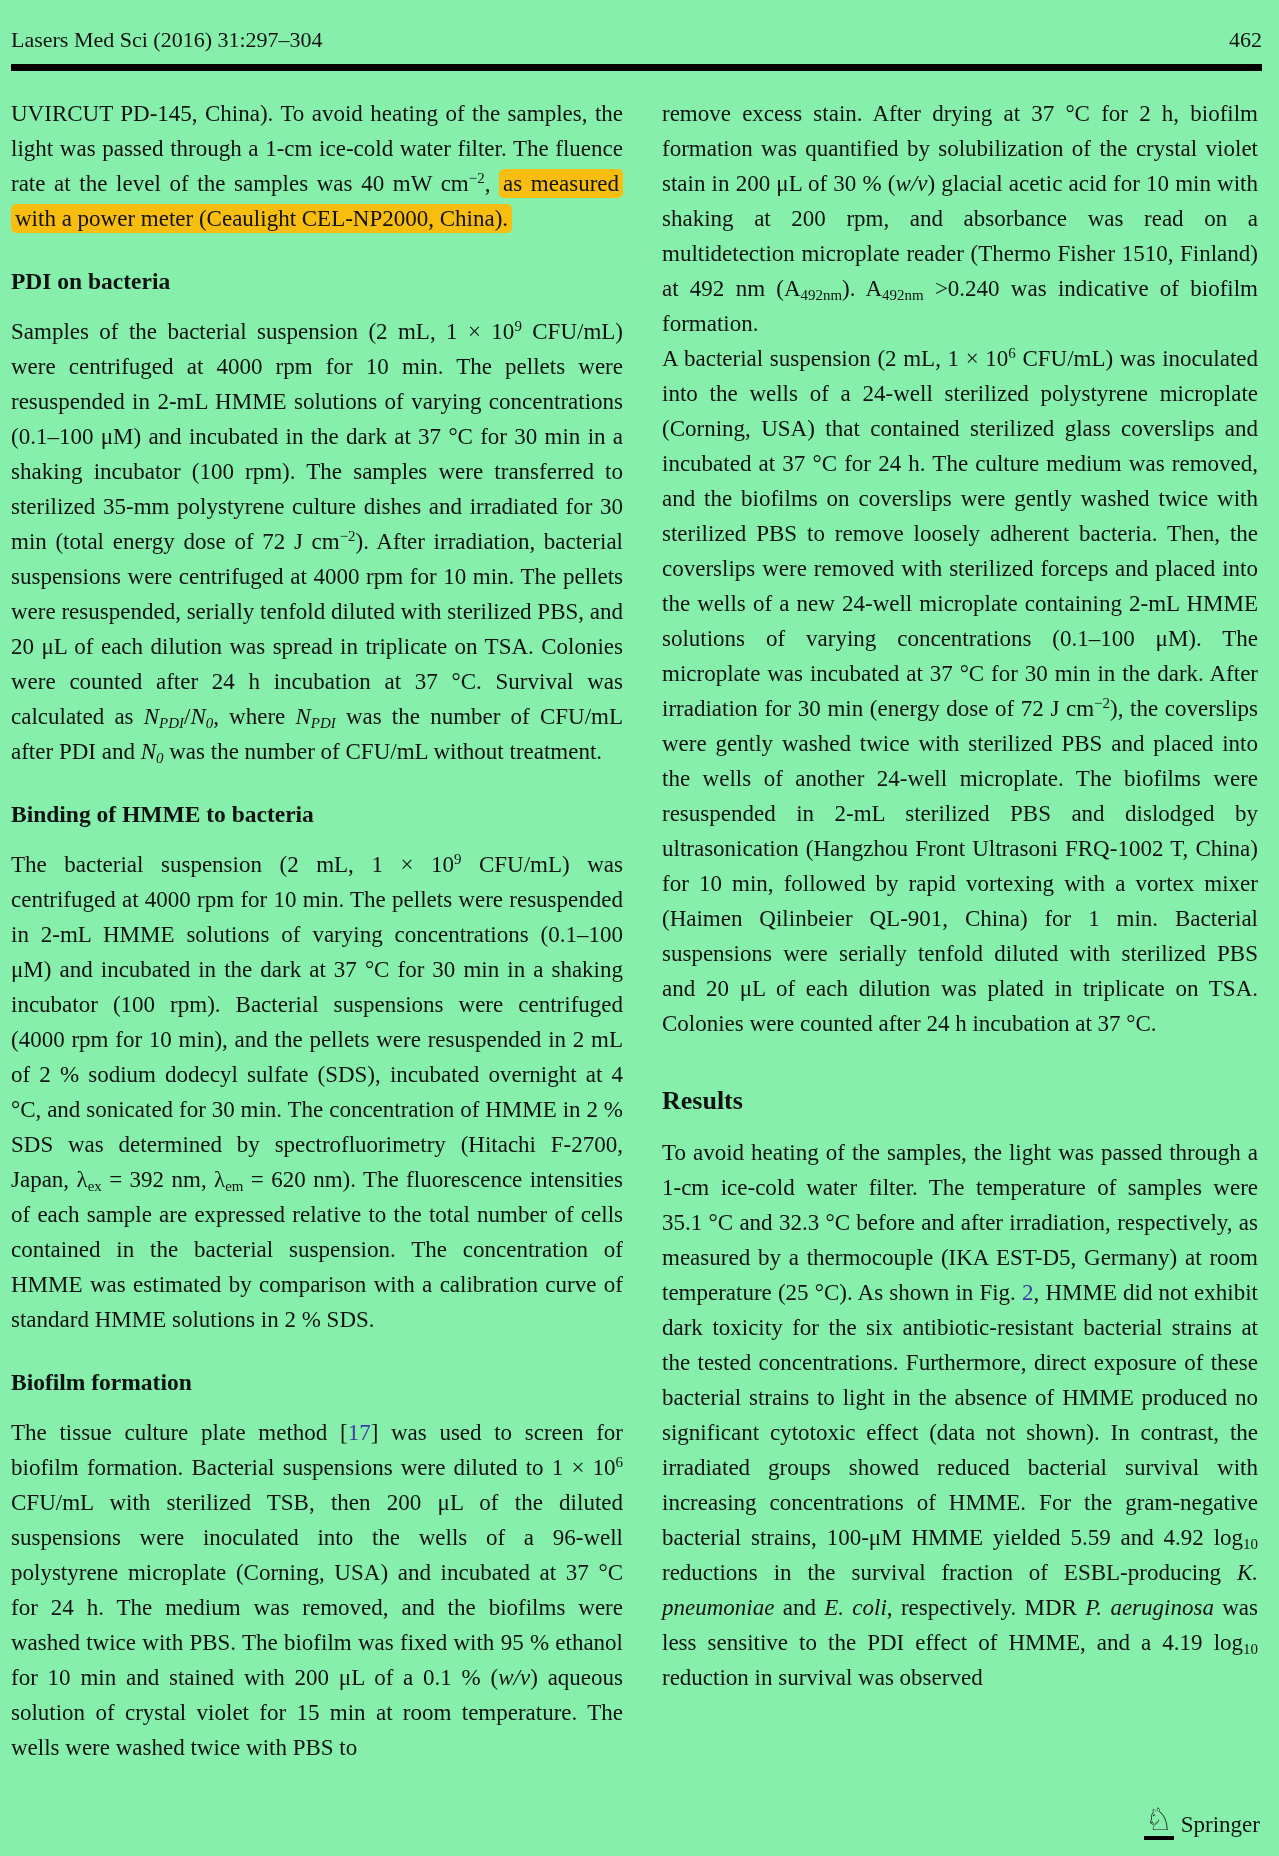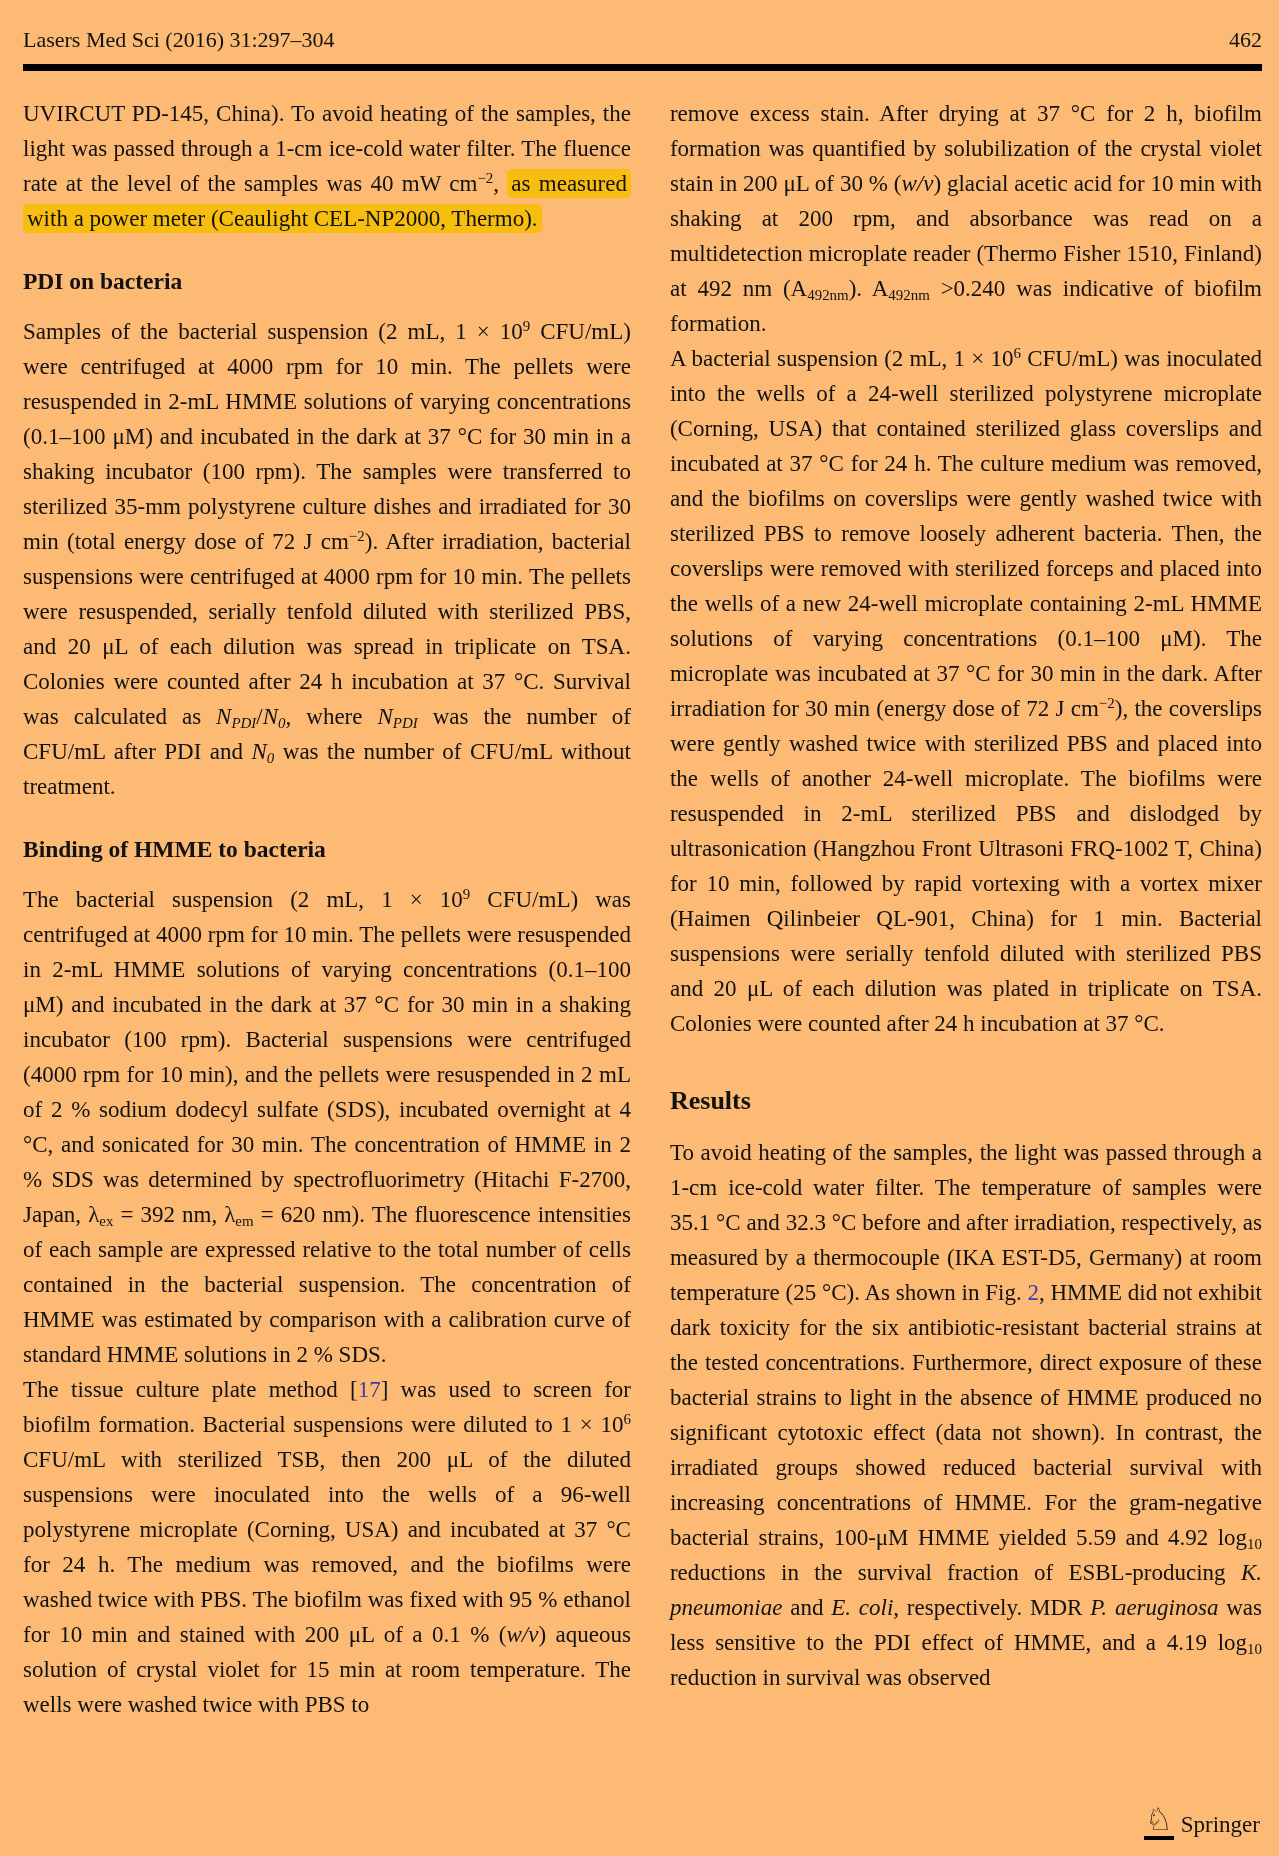--- a/index.html
+++ b/index.html
@@ -2,23 +2,23 @@
 <html style="--highlight-color: #f7be10; --link-color: #3d3ca6;"><head>
 <meta charset="utf-8">
 <style>
   html, body { margin: 0; padding: 0; background: #ffffff; }
   body { font-family: "Liberation Serif", serif; color: #121212; }
   .page {
     position: relative;
     width: 1279px;
     height: 1856px;
     box-sizing: border-box;
-    padding: 26px 17px 0 23px;
+    padding: 26px 17px 0 11px;
     overflow: hidden;
-    background: #fdba74;
+    background: #86efac;
   }
   .header-row {
     display: flex;
     justify-content: space-between;
     align-items: baseline;
     font-size: 22px;
     line-height: 28px;
   }
   .header-rule {
     height: 7px;
@@ -91,25 +91,26 @@
 <div class="page">
 
   <div class="header-row">
     <span>Lasers Med Sci (2016) 31:297–304</span>
     <span>462</span>
   </div>
   <div class="header-rule"></div>
 
   <div class="columns">
     <div class="col col-left">
-        <p class="para"><span>UVIRCUT PD-145, China). To avoid heating of the samples, the light was passed through a 1-cm ice-cold water filter. The fluence rate at the level of the samples was 40 mW cm</span><span class="sup">−2</span><span>, </span><span class="highlight">as measured with a power meter (Ceaulight CEL-NP2000, Thermo).</span></p>
+        <p class="para"><span>UVIRCUT PD-145, China). To avoid heating of the samples, the light was passed through a 1-cm ice-cold water filter. The fluence rate at the level of the samples was 40 mW cm</span><span class="sup">−2</span><span>, </span><span class="highlight">as measured with a power meter (Ceaulight CEL-NP2000, China).</span></p>
         <h3 class="sub-heading">PDI on bacteria</h3>
         <p class="para"><span>Samples of the bacterial suspension (2 mL, 1 × 10</span><span class="sup">9</span><span> CFU/mL) were centrifuged at 4000 rpm for 10 min. The pellets were resuspended in 2-mL HMME solutions of varying concentrations (0.1–100 μM) and incubated in the dark at 37 °C for 30 min in a shaking incubator (100 rpm). The samples were transferred to sterilized 35-mm polystyrene culture dishes and irradiated for 30 min (total energy dose of 72 J cm</span><span class="sup">−2</span><span>). After irradiation, bacterial suspensions were centrifuged at 4000 rpm for 10 min. The pellets were resuspended, serially tenfold diluted with sterilized PBS, and 20 μL of each dilution was spread in triplicate on TSA. Colonies were counted after 24 h incubation at 37 °C. Survival was calculated as </span><span class="italic">N</span><span class="italic sub">PDI</span><span>/</span><span class="italic">N</span><span class="italic sub">0</span><span>, where </span><span class="italic">N</span><span class="italic sub">PDI</span><span> was the number of CFU/mL after PDI and </span><span class="italic">N</span><span class="italic sub">0</span><span> was the number of CFU/mL without treatment.</span></p>
         <h3 class="sub-heading">Binding of HMME to bacteria</h3>
         <p class="para"><span>The bacterial suspension (2 mL, 1 × 10</span><span class="sup">9</span><span> CFU/mL) was centrifuged at 4000 rpm for 10 min. The pellets were resuspended in 2-mL HMME solutions of varying concentrations (0.1–100 μM) and incubated in the dark at 37 °C for 30 min in a shaking incubator (100 rpm). Bacterial suspensions were centrifuged (4000 rpm for 10 min), and the pellets were resuspended in 2 mL of 2 % sodium dodecyl sulfate (SDS), incubated overnight at 4 °C, and sonicated for 30 min. The concentration of HMME in 2 % SDS was determined by spectrofluorimetry (Hitachi F-2700, Japan, λ</span><span class="sub">ex</span><span> = 392 nm, λ</span><span class="sub">em</span><span> = 620 nm). The fluorescence intensities of each sample are expressed relative to the total number of cells contained in the bacterial suspension. The concentration of HMME was estimated by comparison with a calibration curve of standard HMME solutions in 2 % SDS.</span></p>
+        <h3 class="sub-heading">Biofilm formation</h3>
         <p class="para"><span>The tissue culture plate method [</span><span class="link">17</span><span>] was used to screen for biofilm formation. Bacterial suspensions were diluted to 1 × 10</span><span class="sup">6</span><span> CFU/mL with sterilized TSB, then 200 μL of the diluted suspensions were inoculated into the wells of a 96-well polystyrene microplate (Corning, USA) and incubated at 37 °C for 24 h. The medium was removed, and the biofilms were washed twice with PBS. The biofilm was fixed with 95 % ethanol for 10 min and stained with 200 μL of a 0.1 % (</span><span class="italic">w/v</span><span>) aqueous solution of crystal violet for 15 min at room temperature. The wells were washed twice with PBS to</span></p>
       </div>
     <div class="col col-right">
         <p class="para"><span>remove excess stain. After drying at 37 °C for 2 h, biofilm formation was quantified by solubilization of the crystal violet stain in 200 μL of 30 % (</span><span class="italic">w/v</span><span>) glacial acetic acid for 10 min with shaking at 200 rpm, and absorbance was read on a multidetection microplate reader (Thermo Fisher 1510, Finland) at 492 nm (A</span><span class="sub">492nm</span><span>). A</span><span class="sub">492nm</span><span> &gt;0.240 was indicative of biofilm formation.</span></p>
         <p class="para"><span>A bacterial suspension (2 mL, 1 × 10</span><span class="sup">6</span><span> CFU/mL) was inoculated into the wells of a 24-well sterilized polystyrene microplate (Corning, USA) that contained sterilized glass coverslips and incubated at 37 °C for 24 h. The culture medium was removed, and the biofilms on coverslips were gently washed twice with sterilized PBS to remove loosely adherent bacteria. Then, the coverslips were removed with sterilized forceps and placed into the wells of a new 24-well microplate containing 2-mL HMME solutions of varying concentrations (0.1–100 μM). The microplate was incubated at 37 °C for 30 min in the dark. After irradiation for 30 min (energy dose of 72 J cm</span><span class="sup">−2</span><span>), the coverslips were gently washed twice with sterilized PBS and placed into the wells of another 24-well microplate. The biofilms were resuspended in 2-mL sterilized PBS and dislodged by ultrasonication (Hangzhou Front Ultrasoni FRQ-1002 T, China) for 10 min, followed by rapid vortexing with a vortex mixer (Haimen Qilinbeier QL-901, China) for 1 min. Bacterial suspensions were serially tenfold diluted with sterilized PBS and 20 μL of each dilution was plated in triplicate on TSA. Colonies were counted after 24 h incubation at 37 °C.</span></p>
         <h2 class="section-heading">Results</h2>
         <p class="para"><span>To avoid heating of the samples, the light was passed through a 1-cm ice-cold water filter. The temperature of samples were 35.1 °C and 32.3 °C before and after irradiation, respectively, as measured by a thermocouple (IKA EST-D5, Germany) at room temperature (25 °C). As shown in Fig. </span><span class="link">2</span><span>, HMME did not exhibit dark toxicity for the six antibiotic-resistant bacterial strains at the tested concentrations. Furthermore, direct exposure of these bacterial strains to light in the absence of HMME produced no significant cytotoxic effect (data not shown). In contrast, the irradiated groups showed reduced bacterial survival with increasing concentrations of HMME. For the gram-negative bacterial strains, 100-μM HMME yielded 5.59 and 4.92 log</span><span class="sub">10</span><span> reductions in the survival fraction of ESBL-producing </span><span class="italic">K. pneumoniae</span><span> and </span><span class="italic">E. coli</span><span>, respectively. MDR </span><span class="italic">P. aeruginosa</span><span> was less sensitive to the PDI effect of HMME, and a 4.19 log</span><span class="sub">10</span><span> reduction in survival was observed</span></p>
       </div>
   </div>
 

